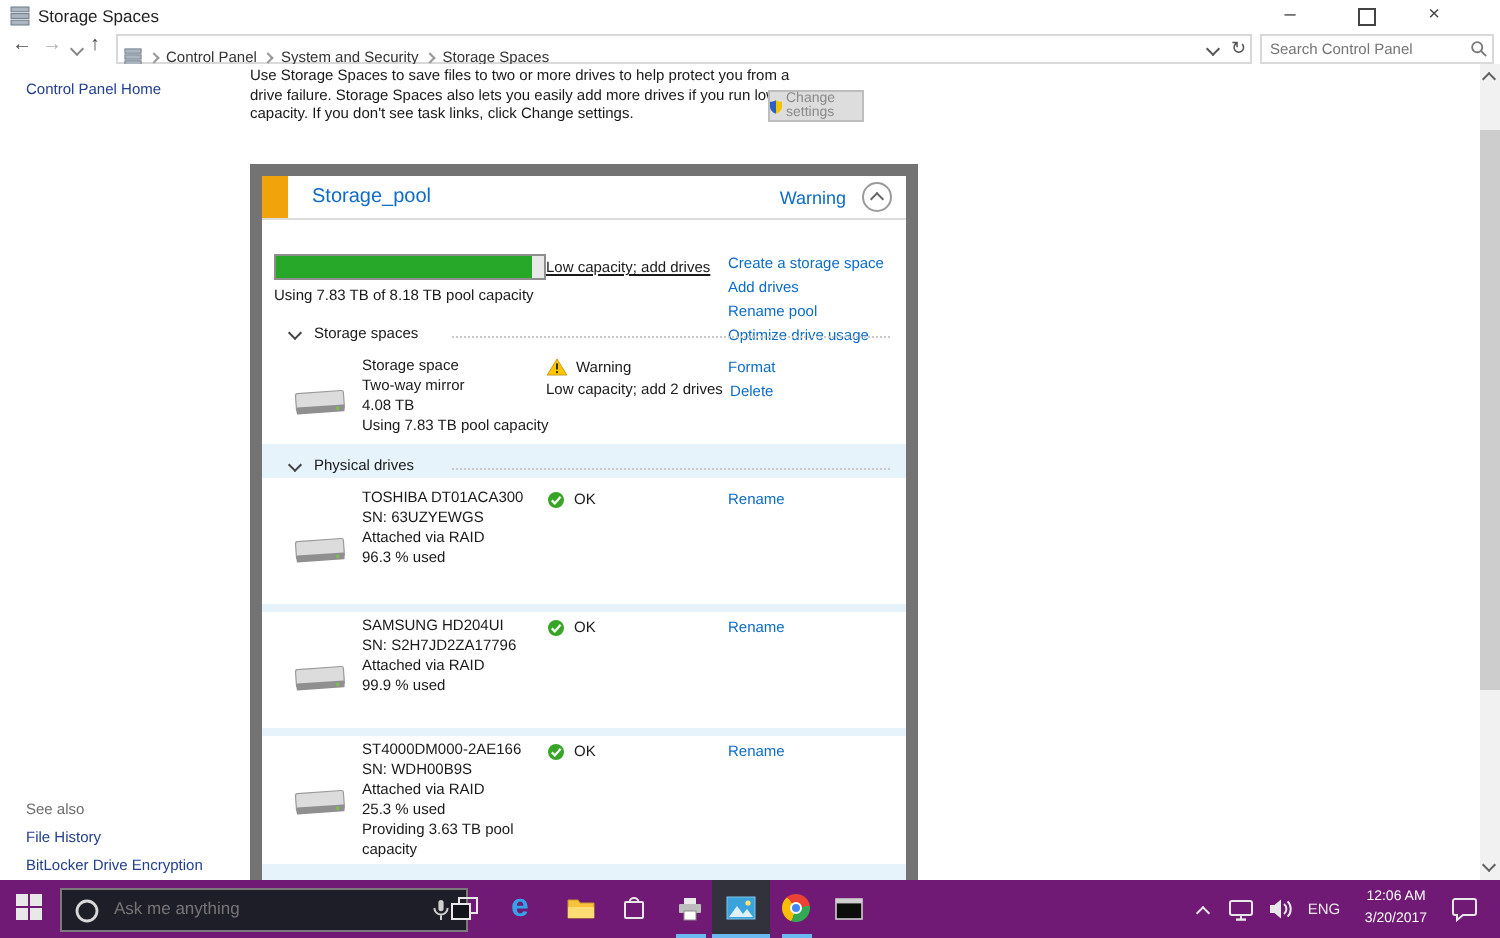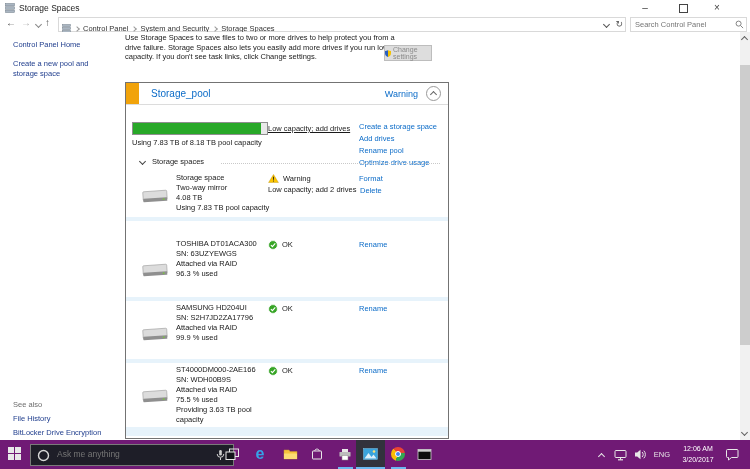--- a/index.html
+++ b/index.html
@@ -28,21 +28,21 @@
   .chev.right{transform:rotate(-45deg);width:3px;height:3px;}
   
   #content{position:absolute;top:32px;left:0;width:750px;height:408px;background:#fff;}
   #sidebar{position:absolute;left:0;top:0;width:122px;height:100%;}
   .side-link{position:absolute;left:13px;font-size:7.5px;color:#23408f;cursor:pointer;line-height:10px;}
   .side-gray{position:absolute;left:13px;font-size:7.5px;color:#6d6d6d;}
   #intro{position:absolute;left:125px;top:1px;width:274px;font-size:7.5px;line-height:9.5px;color:#1a1a1a;}
   #chg-btn{position:absolute;left:384px;top:13px;width:46px;height:14px;background:#dddddd;border:1px solid #bdbdbd;
     font-size:7px;color:#8a8a8a;display:flex;align-items:center;justify-content:center;gap:2px;}
   
-  #panel{position:absolute;left:125px;top:50px;width:322px;height:355px;border:1px solid #737373;background:#fff;}
+  #panel{position:absolute;left:125px;top:50px;width:322px;height:355px;border:6px solid #737373;background:#fff;}
   #pool-header{position:absolute;top:0;left:0;width:100%;height:21px;border-bottom:1px solid #dcdcdc;}
   #pool-flag{position:absolute;left:0;top:0;width:13px;height:21px;background:#f1a30b;}
   #pool-name{position:absolute;left:25px;top:5px;font-size:10px;color:#0c6cc8;}
   #pool-status{position:absolute;right:30px;top:6px;font-size:9px;color:#0c6cc8;}
   #pool-collapse{position:absolute;right:7px;top:3px;width:13px;height:13px;border:1px solid #9a9a9a;border-radius:50%;
     display:flex;align-items:center;justify-content:center;color:#666;}
   #progress{position:absolute;left:6px;top:39px;width:134px;height:11px;border:1px solid #8e8e8e;background:#e9e9e9;}
   #progress .fill{height:100%;width:95.7%;background:#28a828;}
   #usage-text{position:absolute;left:6px;top:55px;font-size:7.5px;white-space:nowrap;}
   #pool-note{position:absolute;left:142px;top:41px;font-size:7.5px;white-space:nowrap;color:#1a1a1a;text-decoration:underline;}
@@ -131,21 +131,20 @@
         <circle cx="4" cy="4" r="2.8" fill="none" stroke="#777" stroke-width="1"></circle>
         <line x1="6.2" y1="6.2" x2="9" y2="9" stroke="#777" stroke-width="1"></line>
       </svg>
     </div>
   </div>
 
   <div id="content">
 
     <div id="sidebar">
       <span class="side-link" style="top:8px;">Control Panel Home</span>
-      <span class="side-link" style="top:27px;width:102px;">Create a new pool and storage space</span>
       <span class="side-gray" style="top:368px;">See also</span>
       <span class="side-link" style="top:382px;">File History</span>
       <span class="side-link" style="top:396px;">BitLocker Drive Encryption</span>
     </div>
 
     <div id="intro">Use Storage Spaces to save files to two or more drives to help protect you from a drive failure. Storage Spaces also lets you easily add more drives if you run low on capacity. If you don't see task links, click Change settings.</div>
 
     <div id="chg-btn">
       <svg width="8" height="9" viewBox="0 0 8 9">
         <path d="M4 0 C5.5 .8 6.8 1 8 1 L8 4 C8 6.8 6 8.2 4 9 Z" fill="#f3c200"></path>
@@ -209,20 +208,25 @@
           <div>Low capacity; add 2 drives</div>
         </div>
         <div class="right-col">
           <a class="lnk">Format</a>
           <a class="lnk">Delete</a>
         </div>
       </div>
 
       <div class="band" style="top:134px;height:4px;"></div>
 
+      <div class="sect-head" id="sect-drives">
+        <span class="chev down"></span>
+        <span class="lbl">Physical drives</span>
+        <span class="rule"></span>
+      </div>
 
       <div class="item" style="top:154px;height:60px;">
         <svg class="drive-ico" style="top:22px;" width="30" height="22" viewBox="0 0 30 22">
           <g transform="rotate(-4 15 11)">
             <rect x="3" y="6" width="24" height="9" rx="1" fill="#dcdcdc" stroke="#9a9a9a" stroke-width="0.6"></rect>
             <rect x="3" y="13" width="24" height="3.5" rx="0.5" fill="#8f8f8f"></rect>
             <circle cx="23.5" cy="14.7" r="0.9" fill="#7ac143"></circle>
           </g>
         </svg>
         <div class="name-col">
@@ -280,21 +284,21 @@
           <g transform="rotate(-4 15 11)">
             <rect x="3" y="6" width="24" height="9" rx="1" fill="#dcdcdc" stroke="#9a9a9a" stroke-width="0.6"></rect>
             <rect x="3" y="13" width="24" height="3.5" rx="0.5" fill="#8f8f8f"></rect>
             <circle cx="23.5" cy="14.7" r="0.9" fill="#7ac143"></circle>
           </g>
         </svg>
         <div class="name-col">
           <div>ST4000DM000-2AE166</div>
           <div>SN: WDH00B9S</div>
           <div>Attached via RAID</div>
-          <div>75.5 % used</div>
+          <div>25.3 % used</div>
           <div>Providing 3.63 TB pool capacity</div>
         </div>
         <div class="mid-col">
           <div class="row">
             <svg width="10" height="10" viewBox="0 0 10 10">
               <circle cx="5" cy="5" r="4.4" fill="#37a526" stroke="#fff" stroke-width="0.8"></circle>
               <path d="M2.9 5.2 L4.4 6.7 L7.3 3.4" stroke="#fff" stroke-width="1.1" fill="none"></path>
             </svg>
             <span>OK</span>
           </div>

